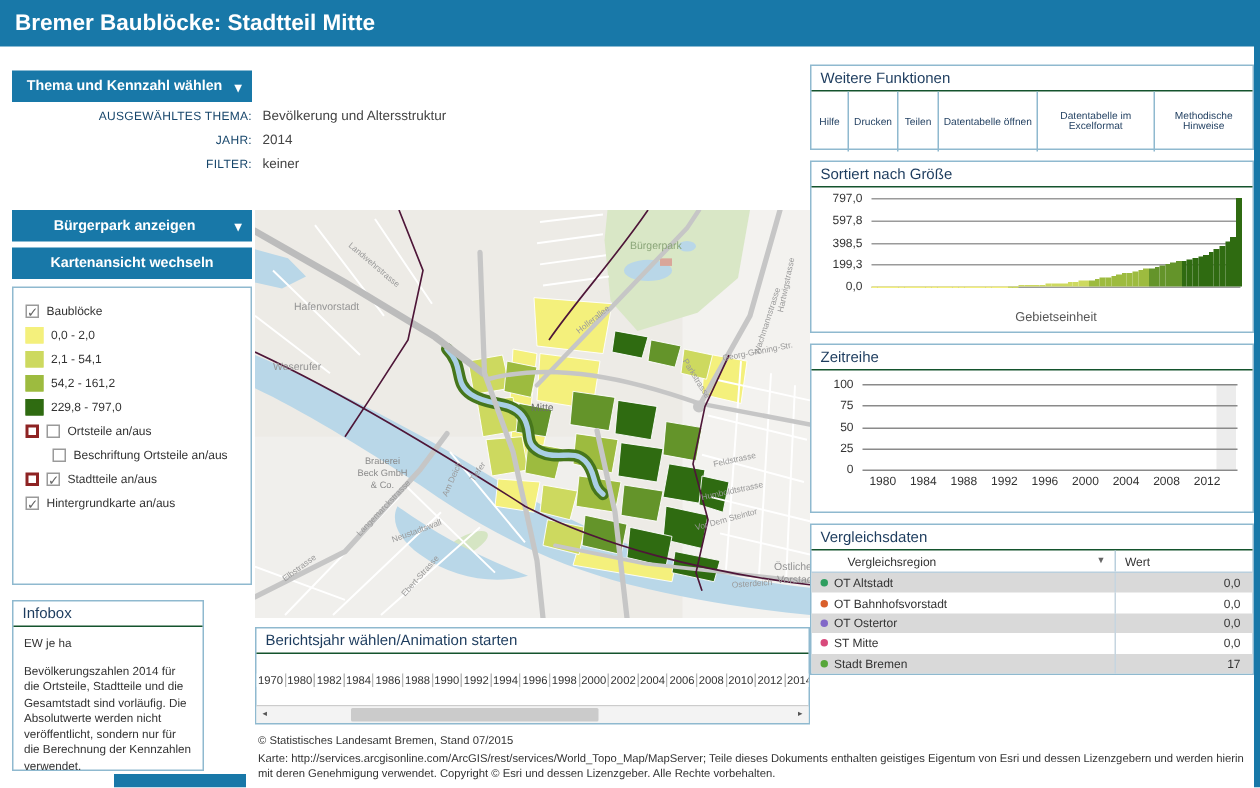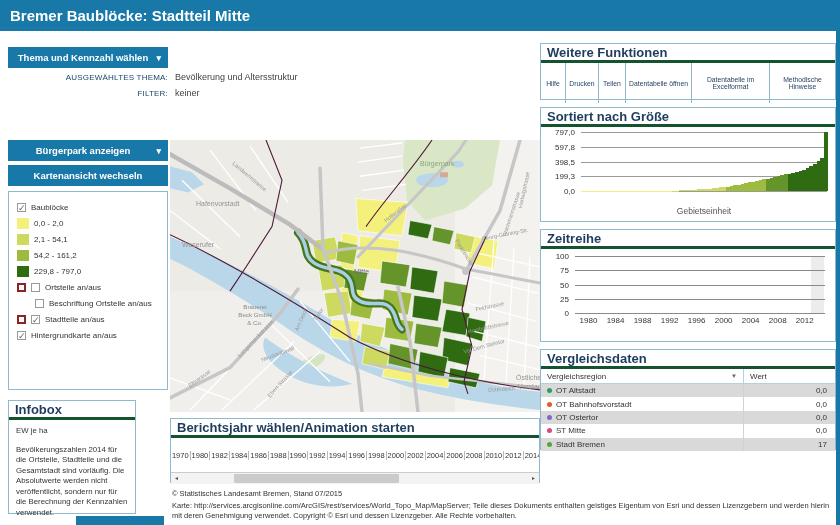--- a/index.html
+++ b/index.html
@@ -16,22 +16,22 @@
   .has-arrow::after{content:"▾";position:absolute;right:7px;font-size:9px;color:#fff;}
 
   
   .sel-rows{position:absolute;left:8px;top:69px;width:470px;}
   .sel-row{display:grid;grid-template-columns:160px auto;column-gap:7px;height:16px;align-items:center;}
   .sel-label{font-size:8px;color:#17466b;text-align:right;letter-spacing:.2px;}
   .sel-value{font-size:9px;color:#444;}
 
   
   .panel{position:absolute;background:#fff;border:1px solid #8fb9cf;box-sizing:border-box;}
-  .panel-title{font-size:13px;font-weight:bold;color:#1d3c5e;padding:3px 6px 2px 6px;
-               border-bottom:3px solid #14532d;height:11px;line-height:11px;}
+  .panel-title{font-size:10px;font-weight:normal;color:#1d3c5e;padding:3px 6px 2px 6px;
+               border-bottom:1px solid #14532d;height:11px;line-height:11px;}
 
   
   .legend-row{display:flex;align-items:center;gap:5px;height:16px;font-size:8px;color:#333;padding-left:8px;}
   .cb{width:9px;height:9px;border:1px solid #9a9a9a;background:#fff;font-size:9px;line-height:8px;
       color:#666;text-align:center;box-sizing:border-box;flex:0 0 auto;cursor:pointer;}
   .cb.on::before{content:"✓";}
   .swatch{width:12px;height:11px;flex:0 0 auto;border:1px solid #bbb;box-sizing:border-box;}
   .outline-swatch{width:9px;height:9px;border:2px solid #8e2323;background:#fff;box-sizing:border-box;flex:0 0 auto;}
   .indent{width:13px;flex:0 0 auto;}
 
@@ -73,21 +73,21 @@
   .hgrid{position:absolute;left:0;right:0;height:1px;background:#9a9a9a;}
   .ylab{position:absolute;right:4px;transform:translateY(-50%);font-size:8px;color:#333;white-space:nowrap;}
   .xtick{position:absolute;top:100%;margin-top:3px;transform:translateX(-50%);font-size:8px;color:#333;}
   #sorted-bars{position:absolute;left:0;right:0;top:0;bottom:0;display:flex;align-items:flex-end;}
   #sorted-bars .bar{flex:1 1 0;}
   .xaxis-label{position:absolute;bottom:5px;left:40px;right:8px;text-align:center;font-size:8.5px;color:#555;}
   .ts-band{position:absolute;top:0;bottom:0;background:#ececec;}
 
   
   .cmp-head{display:flex;font-size:8px;color:#333;height:14px;align-items:center;border-bottom:1px solid #b9cfdd;}
-  .cmp-head .c1{flex:1;padding-left:6px;position:relative;cursor:pointer;}
+  .cmp-head .c1{flex:1;padding-left:24px;position:relative;cursor:pointer;}
   .cmp-head .c1 .sort-ic{position:absolute;right:6px;top:1px;font-size:6px;color:#666;}
   .cmp-head .c1 .sort-ic::before{content:"▼";}
   .cmp-head .c2{width:92px;border-left:1px solid #b9cfdd;padding-left:6px;box-sizing:border-box;height:100%;display:flex;align-items:center;}
   .cmp-row{display:flex;height:13.4px;font-size:8px;color:#333;align-items:center;}
   .cmp-row.alt{background:#d9d9d9;}
   .cmp-row .name{flex:1;display:flex;align-items:center;gap:4px;padding-left:6px;}
   .cmp-row .dot{width:5px;height:5px;border-radius:50%;flex:0 0 auto;}
   .cmp-row .val{width:92px;border-left:1px solid #c6d5e0;box-sizing:border-box;text-align:right;
                 padding-right:8px;height:100%;display:flex;align-items:center;justify-content:flex-end;}
 
@@ -104,20 +104,24 @@
 <div class="partial-box"></div>
 
 <div class="blue-btn has-arrow" style="left:8px;top:47px;width:160px;height:21px;">
   <span style="margin-right:10px;">Thema und Kennzahl wählen</span>
 </div>
 
 <div class="sel-rows">
   <div class="sel-row">
       <span class="sel-label">AUSGEWÄHLTES THEMA:</span>
       <span class="sel-value">Bevölkerung und Altersstruktur</span>
+    </div>
+  <div class="sel-row">
+      <span class="sel-label">JAHR:</span>
+      <span class="sel-value">2014</span>
     </div>
   <div class="sel-row">
       <span class="sel-label">FILTER:</span>
       <span class="sel-value">keiner</span>
     </div>
 </div>
 
 <div class="blue-btn has-arrow" style="left:8px;top:140px;width:160px;height:21px;">
   <span style="margin-right:10px;">Bürgerpark anzeigen</span>
 </div>

